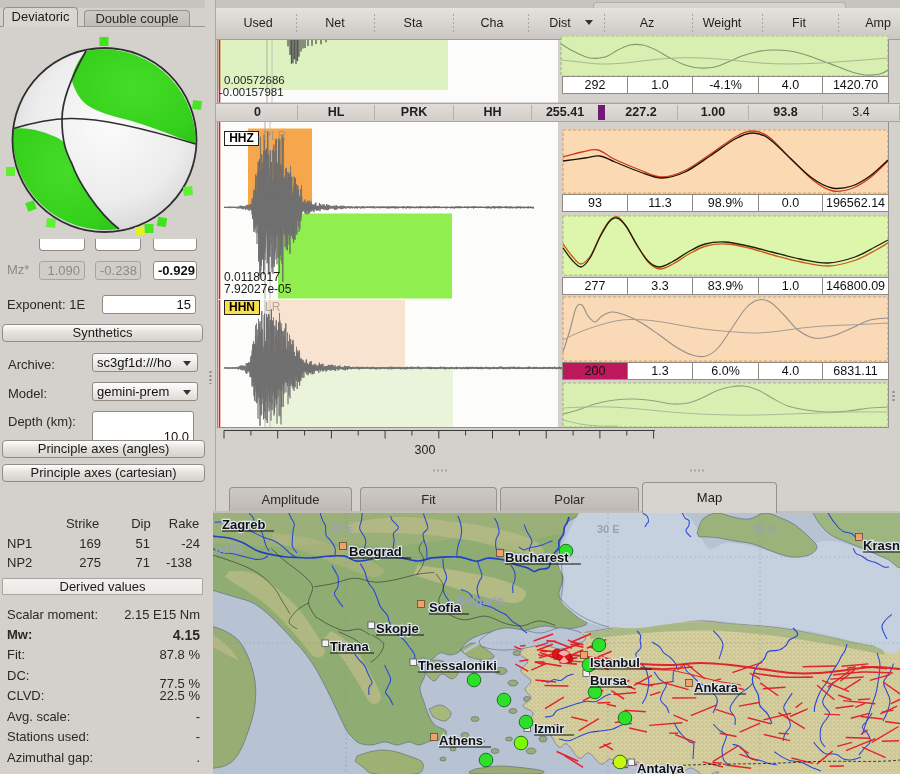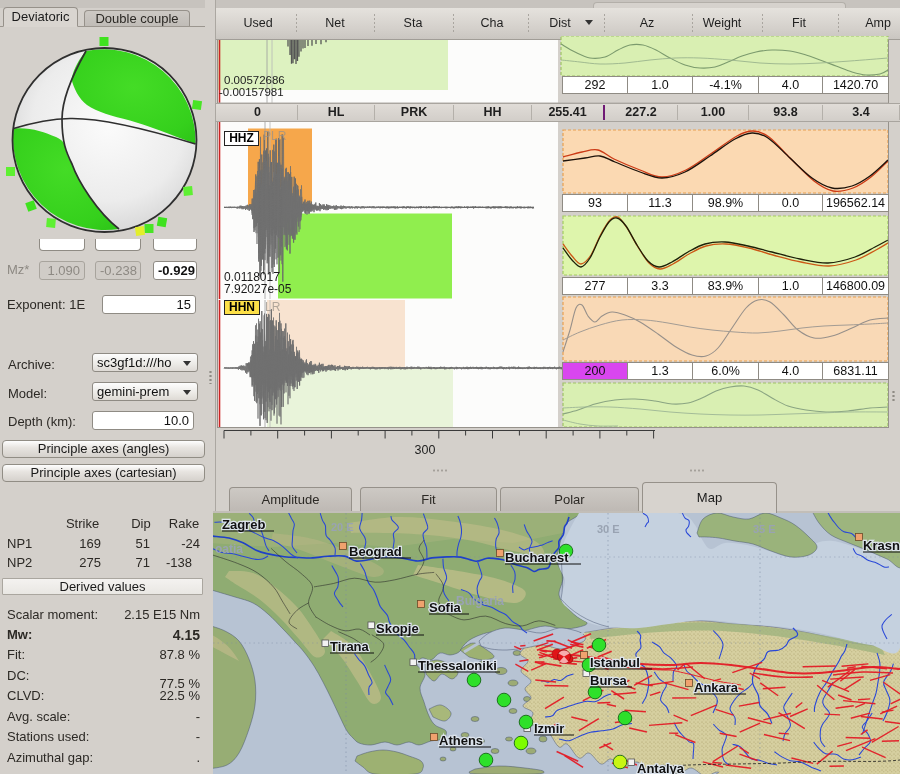--- a/index.html
+++ b/index.html
@@ -38,26 +38,27 @@
 <rect x="46.5" y="188.5" width="9" height="9" fill="#5ef032" transform="rotate(5 51.0 193.0)"></rect>
 <rect x="26.5" y="171.5" width="9" height="9" fill="#3fe21f" transform="rotate(-20 31.0 176.0)"></rect>
 <rect x="6.0" y="137.0" width="9" height="9" fill="#5ef032" transform="rotate(0 10.5 141.5)"></rect>
 </svg>
 <div style="position:absolute;left:7px;top:262px;font-size:13px;color:#8d8983;text-align:left;white-space:nowrap">Mz*</div>
 <div style="position:absolute;left:39px;top:261px;width:46px;height:19px;background:#d0ccc7;border:1px solid #a8a49d;color:#8d8983;border-radius:3px;box-sizing:border-box;font-size:13px;line-height:17px;text-align:right;padding:0 4px">1.090</div>
 <div style="position:absolute;left:95px;top:261px;width:46px;height:19px;background:#d0ccc7;border:1px solid #a8a49d;color:#8d8983;border-radius:3px;box-sizing:border-box;font-size:13px;line-height:17px;text-align:right;padding:0 4px">-0.238</div>
 <div style="position:absolute;left:153px;top:261px;width:44px;height:19px;background:#fff;border:1px solid #8f8b84;color:#111;border-radius:3px;box-sizing:border-box;font-size:13px;line-height:17px;text-align:center;padding:0 4px"><b>-0.929</b></div>
 <div style="position:absolute;left:7px;top:297px;font-size:13px;color:#2c2925;text-align:left;white-space:nowrap">Exponent: 1E</div>
 <div style="position:absolute;left:102px;top:295px;width:94px;height:19px;background:#fff;border:1px solid #8f8b84;color:#111;border-radius:3px;box-sizing:border-box;font-size:13px;line-height:17px;text-align:right;padding:0 4px">15</div>
+<div style="position:absolute;left:2px;top:324px;width:201px;height:18px;background:linear-gradient(#fefefe,#e8e5e1 40%,#d5d1cc);border:1px solid #918d85;border-radius:4px;box-sizing:border-box;text-align:center;font-size:13px;line-height:16px;color:#1a1a1a">Synthetics</div>
 <div style="position:absolute;left:8px;top:357px;font-size:13px;color:#2c2925;text-align:left;white-space:nowrap">Archive:</div>
 <div style="position:absolute;left:92px;top:353px;width:106px;height:19px;background:linear-gradient(#fdfdfd,#eceae6 60%,#dedad5);border:1px solid #8f8b84;border-radius:3px;box-sizing:border-box;font-size:13px;line-height:17px;color:#111;padding:0 4px">sc3gf1d:///ho<span style="position:absolute;right:6px;top:7px;width:0;height:0;border-left:4px solid transparent;border-right:4px solid transparent;border-top:5px solid #333"></span></div>
 <div style="position:absolute;left:8px;top:386px;font-size:13px;color:#2c2925;text-align:left;white-space:nowrap">Model:</div>
 <div style="position:absolute;left:92px;top:382px;width:106px;height:19px;background:linear-gradient(#fdfdfd,#eceae6 60%,#dedad5);border:1px solid #8f8b84;border-radius:3px;box-sizing:border-box;font-size:13px;line-height:17px;color:#111;padding:0 4px">gemini-prem<span style="position:absolute;right:6px;top:7px;width:0;height:0;border-left:4px solid transparent;border-right:4px solid transparent;border-top:5px solid #333"></span></div>
 <div style="position:absolute;left:8px;top:414px;font-size:13px;color:#2c2925;text-align:left;white-space:nowrap">Depth (km):</div>
-<div style="position:absolute;left:92px;top:411px;width:102px;height:19px;background:#fff;border:1px solid #8f8b84;color:#111;border-radius:3px;box-sizing:border-box;font-size:13px;line-height:17px;text-align:right;padding:0 4px">10.0</div>
+<div style="position:absolute;left:92px;top:411px;width:102px;height:19px;background:#fff;border:1px solid #8f8b84;color:#111;border-radius:3px;box-sizing:border-box;font-size:13px;line-height:17px;text-align:right;padding:16px 4px">10.0</div>
 <div style="position:absolute;left:2px;top:440px;width:203px;height:18px;background:linear-gradient(#fefefe,#e8e5e1 40%,#d5d1cc);border:1px solid #918d85;border-radius:4px;box-sizing:border-box;text-align:center;font-size:13px;line-height:16px;color:#1a1a1a">Principle axes (angles)</div>
 <div style="position:absolute;left:2px;top:464px;width:203px;height:18px;background:linear-gradient(#fefefe,#e8e5e1 40%,#d5d1cc);border:1px solid #918d85;border-radius:4px;box-sizing:border-box;text-align:center;font-size:13px;line-height:16px;color:#1a1a1a">Principle axes (cartesian)</div>
 <div style="position:absolute;left:60px;top:516px;width:45px;font-size:13px;color:#2c2925;text-align:center;white-space:nowrap">Strike</div>
 <div style="position:absolute;left:126px;top:516px;width:30px;font-size:13px;color:#2c2925;text-align:center;white-space:nowrap">Dip</div>
 <div style="position:absolute;left:166px;top:516px;width:36px;font-size:13px;color:#2c2925;text-align:center;white-space:nowrap">Rake</div>
 <div style="position:absolute;left:7px;top:536px;font-size:13px;color:#2c2925;text-align:left;white-space:nowrap">NP1</div>
 <div style="position:absolute;left:60px;top:536px;width:41px;font-size:13px;color:#2c2925;text-align:right;white-space:nowrap">169</div>
 <div style="position:absolute;left:126px;top:536px;width:24px;font-size:13px;color:#2c2925;text-align:right;white-space:nowrap">51</div>
 <div style="position:absolute;left:166px;top:536px;width:34px;font-size:13px;color:#2c2925;text-align:right;white-space:nowrap">-24</div>
 <div style="position:absolute;left:7px;top:555px;font-size:13px;color:#2c2925;text-align:left;white-space:nowrap">NP2</div>
@@ -169,36 +170,36 @@
     <div style="position:absolute;left:692px;top:194px;width:66px;height:18px;background:#fff;border:1px solid #8f8b84;border-right:none;box-sizing:border-box;text-align:center;font-size:12.5px;line-height:17px;color:#111">98.9%</div>
     <div style="position:absolute;left:758px;top:194px;width:64px;height:18px;background:#fff;border:1px solid #8f8b84;border-right:none;box-sizing:border-box;text-align:center;font-size:12.5px;line-height:17px;color:#111">0.0</div>
     <div style="position:absolute;left:822px;top:194px;width:66px;height:18px;background:#fff;border:1px solid #8f8b84;border-right:none;box-sizing:border-box;text-align:center;font-size:12.5px;line-height:17px;color:#111">196562.14</div>
     <div style="position:absolute;left:888px;top:194px;width:0px;height:18px;border-left:1px solid #8f8b84"></div>
 <div style="position:absolute;left:562px;top:277px;width:65px;height:18px;background:#fff;border:1px solid #8f8b84;border-right:none;box-sizing:border-box;text-align:center;font-size:12.5px;line-height:17px;color:#111">277</div>
     <div style="position:absolute;left:627px;top:277px;width:65px;height:18px;background:#fff;border:1px solid #8f8b84;border-right:none;box-sizing:border-box;text-align:center;font-size:12.5px;line-height:17px;color:#111">3.3</div>
     <div style="position:absolute;left:692px;top:277px;width:66px;height:18px;background:#fff;border:1px solid #8f8b84;border-right:none;box-sizing:border-box;text-align:center;font-size:12.5px;line-height:17px;color:#111">83.9%</div>
     <div style="position:absolute;left:758px;top:277px;width:64px;height:18px;background:#fff;border:1px solid #8f8b84;border-right:none;box-sizing:border-box;text-align:center;font-size:12.5px;line-height:17px;color:#111">1.0</div>
     <div style="position:absolute;left:822px;top:277px;width:66px;height:18px;background:#fff;border:1px solid #8f8b84;border-right:none;box-sizing:border-box;text-align:center;font-size:12.5px;line-height:17px;color:#111">146800.09</div>
     <div style="position:absolute;left:888px;top:277px;width:0px;height:18px;border-left:1px solid #8f8b84"></div>
-<div style="position:absolute;left:562px;top:362px;width:65px;height:18px;background:#d946ef;border:1px solid #8f8b84;border-right:none;box-sizing:border-box;text-align:center;font-size:12.5px;line-height:17px;color:#111">200</div>
+<div style="position:absolute;left:562px;top:362px;width:65px;height:18px;background:#be185d;border:1px solid #8f8b84;border-right:none;box-sizing:border-box;text-align:center;font-size:12.5px;line-height:17px;color:#111">200</div>
     <div style="position:absolute;left:627px;top:362px;width:65px;height:18px;background:#fff;border:1px solid #8f8b84;border-right:none;box-sizing:border-box;text-align:center;font-size:12.5px;line-height:17px;color:#111">1.3</div>
     <div style="position:absolute;left:692px;top:362px;width:66px;height:18px;background:#fff;border:1px solid #8f8b84;border-right:none;box-sizing:border-box;text-align:center;font-size:12.5px;line-height:17px;color:#111">6.0%</div>
     <div style="position:absolute;left:758px;top:362px;width:64px;height:18px;background:#fff;border:1px solid #8f8b84;border-right:none;box-sizing:border-box;text-align:center;font-size:12.5px;line-height:17px;color:#111">4.0</div>
     <div style="position:absolute;left:822px;top:362px;width:66px;height:18px;background:#fff;border:1px solid #8f8b84;border-right:none;box-sizing:border-box;text-align:center;font-size:12.5px;line-height:17px;color:#111">6831.11</div>
     <div style="position:absolute;left:888px;top:362px;width:0px;height:18px;border-left:1px solid #8f8b84"></div>
 <div style="position:absolute;left:216px;top:103px;width:684px;height:19px;background:linear-gradient(#e0dcd7,#d2cec9);border-top:1px solid #a9a59f;border-bottom:1px solid #a9a59f;box-sizing:border-box"></div>
 <div style="position:absolute;left:218px;top:105px;width:80px;height:15px;border-right:1px solid #b4b0aa;box-sizing:border-box;text-align:center;font-size:12.5px;font-weight:bold;color:#1f1f1f">0</div>
 <div style="position:absolute;left:298px;top:105px;width:77px;height:15px;border-right:1px solid #b4b0aa;box-sizing:border-box;text-align:center;font-size:12.5px;font-weight:bold;color:#1f1f1f">HL</div>
 <div style="position:absolute;left:375px;top:105px;width:79px;height:15px;border-right:1px solid #b4b0aa;box-sizing:border-box;text-align:center;font-size:12.5px;font-weight:bold;color:#1f1f1f">PRK</div>
 <div style="position:absolute;left:454px;top:105px;width:78px;height:15px;border-right:1px solid #b4b0aa;box-sizing:border-box;text-align:center;font-size:12.5px;font-weight:bold;color:#1f1f1f">HH</div>
-<div style="position:absolute;left:532px;top:105px;width:73px;height:15px;border-right:2px solid #701a75;box-sizing:border-box;text-align:center;font-size:12.5px;font-weight:bold;color:#1f1f1f">255.41</div>
+<div style="position:absolute;left:532px;top:105px;width:73px;height:15px;border-right:7px solid #701a75;box-sizing:border-box;text-align:center;font-size:12.5px;font-weight:bold;color:#1f1f1f">255.41</div>
 <div style="position:absolute;left:605px;top:105px;width:73px;height:15px;border-right:1px solid #b4b0aa;box-sizing:border-box;text-align:center;font-size:12.5px;font-weight:bold;color:#1f1f1f">227.2</div>
 <div style="position:absolute;left:678px;top:105px;width:71px;height:15px;border-right:1px solid #b4b0aa;box-sizing:border-box;text-align:center;font-size:12.5px;font-weight:bold;color:#1f1f1f">1.00</div>
 <div style="position:absolute;left:749px;top:105px;width:74px;height:15px;border-right:1px solid #b4b0aa;box-sizing:border-box;text-align:center;font-size:12.5px;font-weight:bold;color:#1f1f1f">93.8</div>
-<div style="position:absolute;left:823px;top:105px;width:77px;height:15px;border-right:1px solid #b4b0aa;box-sizing:border-box;text-align:center;font-size:12.5px;font-weight:bold;color:#1f1f1f">3.4</div>
+<div style="position:absolute;left:823px;top:105px;width:77px;height:15px;border-right:1px solid #b4b0aa;box-sizing:border-box;text-align:center;font-size:12.5px;font-weight:normal;color:#1f1f1f">3.4</div>
 <div style="position:absolute;left:224px;top:131px;width:35px;height:15px;background:#fff;border:1px solid #222;box-sizing:border-box;text-align:center;font-size:12px;font-weight:bold;line-height:13px">HHZ</div>
 <div style="position:absolute;left:224px;top:300px;width:36px;height:15px;background:#fde047;border:1px solid #222;box-sizing:border-box;text-align:center;font-size:12px;font-weight:bold;line-height:13px">HHN</div>
 <svg width="684" height="34" viewBox="0 0 684 34" style="position:absolute;left:216px;top:428px">
       <line x1="8" y1="2.5" x2="439" y2="2.5" stroke="#3a3a3a" stroke-width="1"></line>
       <line x1="8.0" y1="2.5" x2="8.0" y2="10.5" stroke="#3a3a3a" stroke-width="1"></line>
       <line x1="34.9" y1="2.5" x2="34.9" y2="7.5" stroke="#3a3a3a" stroke-width="1"></line>
       <line x1="61.7" y1="2.5" x2="61.7" y2="10.5" stroke="#3a3a3a" stroke-width="1"></line>
       <line x1="88.6" y1="2.5" x2="88.6" y2="7.5" stroke="#3a3a3a" stroke-width="1"></line>
       <line x1="115.4" y1="2.5" x2="115.4" y2="10.5" stroke="#3a3a3a" stroke-width="1"></line>
       <line x1="142.2" y1="2.5" x2="142.2" y2="7.5" stroke="#3a3a3a" stroke-width="1"></line>

